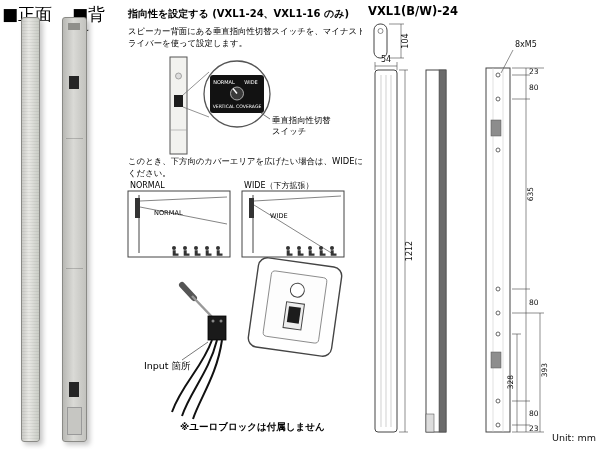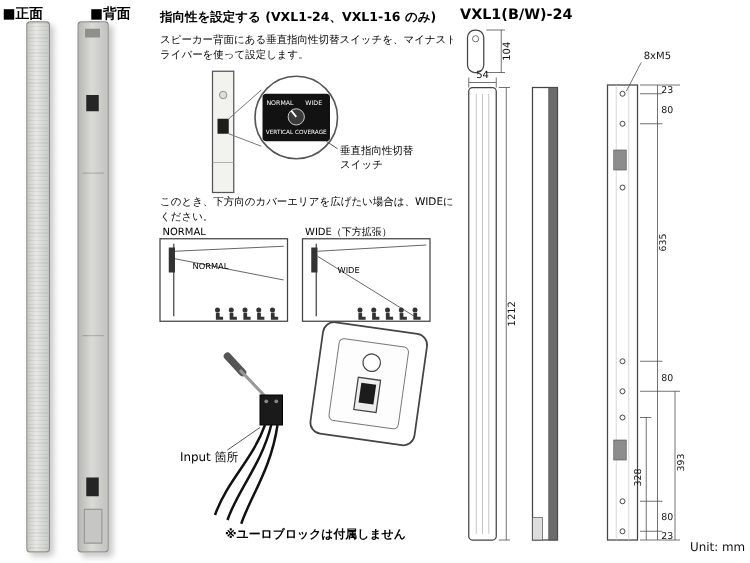--- a/index.html
+++ b/index.html
@@ -2,21 +2,21 @@
 <html><head>
 <meta charset="utf-8">
 <style>
   html,body{margin:0;padding:0;}
   body{
     width:600px;height:450px;background:#ffffff;position:relative;overflow:hidden;
     font-family:"DejaVu Sans","Liberation Sans",sans-serif;color:#111;
   }
   svg{font-family:"DejaVu Sans","Liberation Sans",sans-serif;}
   .abs{position:absolute;}
-  .photo-label{position:absolute;top:3px;font-size:11px;font-weight:bold;color:#000;}
+  .photo-label{position:absolute;top:3px;font-size:17px;font-weight:normal;color:#000;}
   .speaker{position:absolute;top:17px;height:423px;border:1px solid #8a8a86;border-radius:3px;
     box-shadow:3px 3px 5px rgba(0,0,0,0.22);}
   .speaker.front{left:21px;width:17px;
     background:
       repeating-linear-gradient(to bottom, rgba(0,0,0,0.05) 0 1px, transparent 1px 3px),
       linear-gradient(to right,#c9c9c5,#e8e8e4 40%,#c8cbc4);}
   .speaker.back{left:62px;width:23px;
     background:linear-gradient(to right,#b8b8b4,#dadad6 45%,#c2c2be);}
   .bk-top{position:absolute;top:5px;left:5px;width:12px;height:7px;background:#8f8f8b;}
   .bk-switch{position:absolute;top:58px;left:6px;width:10px;height:13px;background:#252525;}

